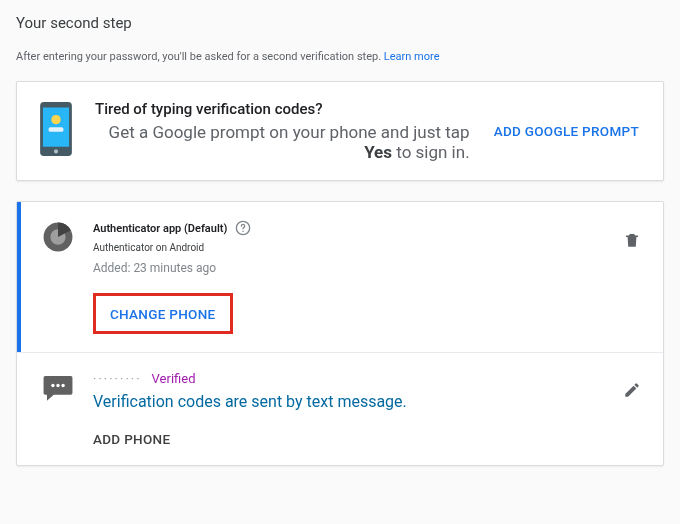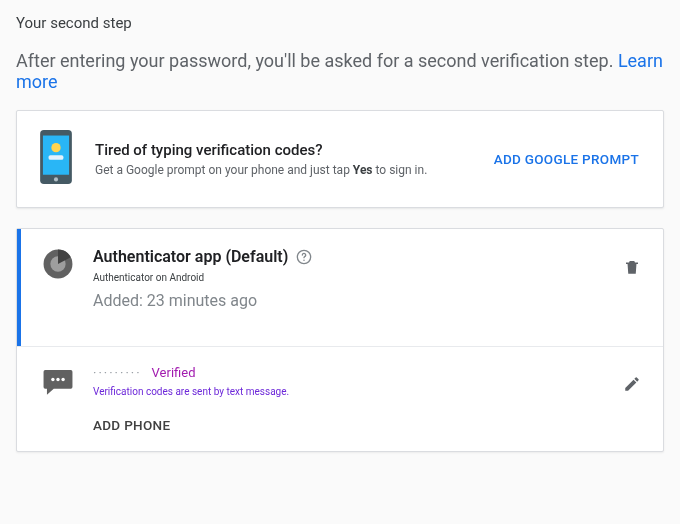--- a/index.html
+++ b/index.html
@@ -10,21 +10,21 @@
       height: 524px;
       padding: 14px 16px;
       color: #202124;
     }
     .section-title {
       font-size: 15px;
       color: #3c4043;
       margin-bottom: 18px;
     }
     .section-desc {
-      font-size: 18px;
+      font-size: 11px;
       color: #5f6368;
       margin-bottom: 18px;
     }
     .section-desc a {
       color: #1a73e8;
       text-decoration: none;
     }
     .promo-card {
       background: #fff;
       border: 1px solid #dadce0;
@@ -43,22 +43,23 @@
     .promo-text {
       flex: 1;
     }
     .promo-title {
       font-size: 15px;
       font-weight: 500;
       color: #202124;
       margin-bottom: 4px;
     }
     .promo-desc {
-      font-size: 12px;
+      font-size: 17px;
       color: #5f6368;
+      text-align: right;
     }
     .promo-desc b { color: #3c4043; }
     .action-button {
       color: #1a73e8;
       font-weight: 500;
       font-size: 13.5px;
       letter-spacing: 0.3px;
       cursor: pointer;
       white-space: nowrap;
       padding: 8px 4px;
@@ -92,40 +93,40 @@
       flex-shrink: 0;
       display: flex;
       align-items: center;
       justify-content: center;
     }
     .method-content {
       flex: 1;
       min-width: 0;
     }
     .method-title {
-      font-size: 16px;
+      font-size: 11px;
       font-weight: 600;
       color: #202124;
       display: flex;
       align-items: center;
       gap: 8px;
       margin-bottom: 6px;
     }
     .help-circle {
       width: 16px;
       height: 16px;
       color: #80868b;
     }
     .method-subtitle {
       font-size: 10px;
       color: #3c4043;
       margin-bottom: 8px;
     }
     .method-added {
-      font-size: 16px;
+      font-size: 12px;
       color: #80868b;
       margin-bottom: 18px;
     }
     .method-button-wrap {
       display: inline-block;
     }
     .method-button-wrap.highlight {
       border: 3px solid #e02b20;
       padding: 8px 14px;
     }
@@ -154,22 +155,22 @@
     .verified-dash {
       color: #9aa0a6;
       letter-spacing: 2px;
       font-size: 13px;
     }
     .verified-text {
       color: #a21caf;
       font-size: 13px;
     }
     .method-desc2 {
-      font-size: 10px;
-      color: #6d28d9;
+      font-size: 16px;
+      color: #0369a1;
       margin-bottom: 20px;
     }
     .plain-action {
       color: #404040;
       font-weight: 500;
       font-size: 13.5px;
       letter-spacing: 0.3px;
       cursor: pointer;
       padding-left: 0;
     }
@@ -216,20 +217,23 @@
         <div class="method-title">
           <span>Authenticator app (Default)</span>
           <svg class="help-circle" viewBox="0 0 24 24">
             <circle cx="12" cy="12" r="10" fill="none" stroke="#80868b" stroke-width="2"></circle>
             <path d="M9.5 9a2.5 2.5 0 1 1 3.5 2.3c-.9.4-1 1-1 1.7" fill="none" stroke="#80868b" stroke-width="2" stroke-linecap="round"></path>
             <circle cx="12" cy="17" r="1.1" fill="#80868b"></circle>
           </svg>
         </div>
         <div class="method-subtitle">Authenticator on Android</div>
         <div class="method-added">Added: 23 minutes ago</div>
+        <div class="method-button-wrap highlight">
+          <span class="method-button">CHANGE PHONE</span>
+        </div>
       </div>
     </div>
     <div class="method-trail-icon">
       <svg viewBox="0 0 24 24" width="18" height="20">
         <path fill="#5f6368" d="M6 7h12l-1 14H7L6 7zm3-3h6l1 2h4v2H4V6h4l1-2z"></path>
       </svg>
     </div>
   </div>
 
   <div class="method">

